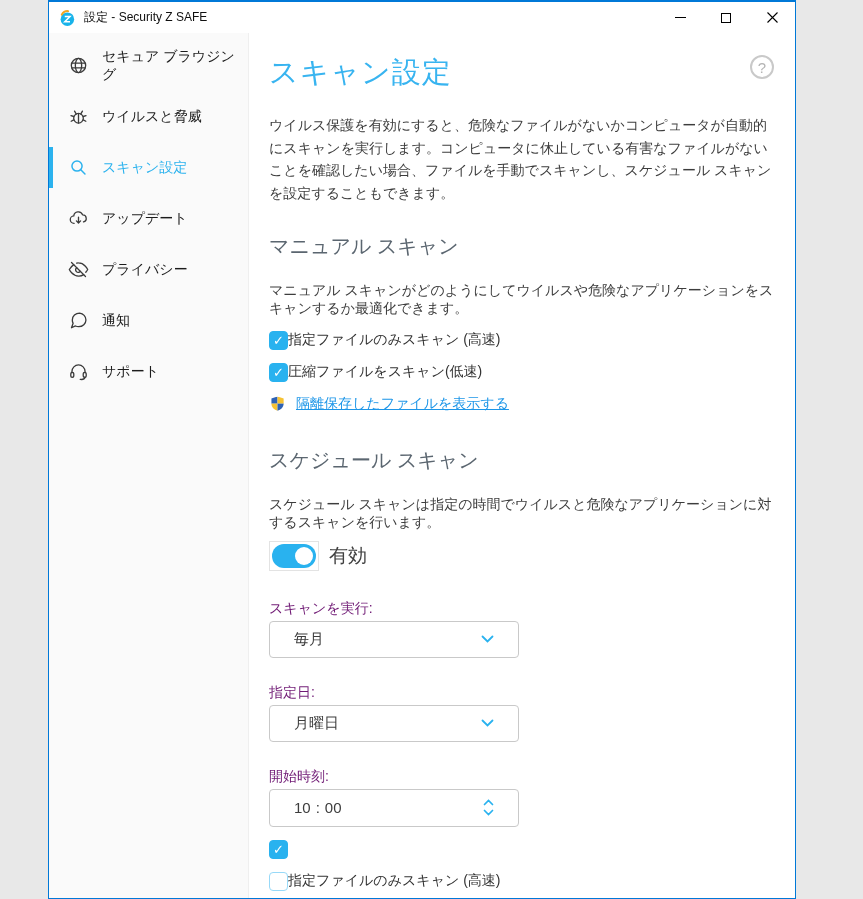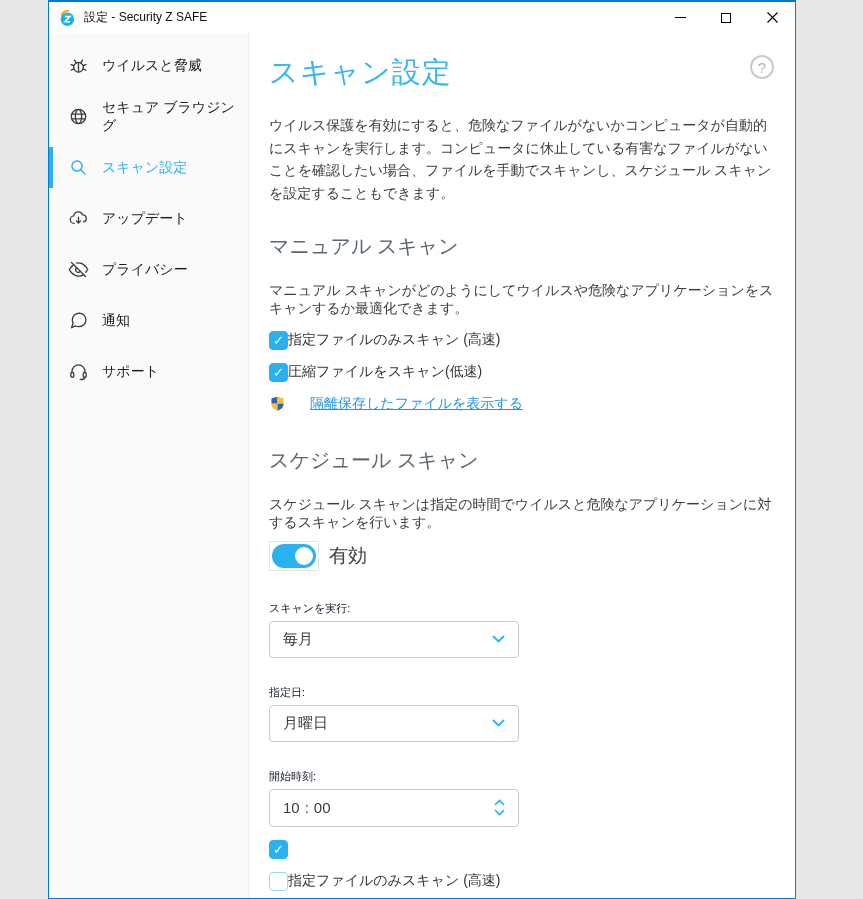--- a/index.html
+++ b/index.html
@@ -37,35 +37,35 @@
   .section-h.schedule { margin-top:34px; }
   .section-desc { margin-top:22px; font-size:14px; color:#3d3d3d; }
 
   .cb-row { margin-top:13px; display:flex; align-items:center; }
   .checkbox { width:19px; height:19px; border-radius:4px; border:1px solid #97d9f8; background:#fff;
     display:flex; align-items:center; justify-content:center; cursor:pointer; flex:0 0 auto; }
   .checkbox.checked { background:#29b2ef; border-color:#29b2ef; }
   .checkbox.checked::after { content:"✓"; color:#fff; font-size:13px; font-weight:bold; line-height:1; }
   .cb-label { font-size:14px; color:#333; }
 
-  .link-row { margin-top:13px; display:flex; align-items:center; gap:24px; }
+  .link-row { margin-top:13px; display:flex; align-items:center; gap:10px; }
   .q-link { color:#1d96e8; font-size:14px; text-decoration:underline; cursor:pointer; }
 
   .toggle-row { margin-top:9px; display:flex; align-items:center; gap:10px; }
   .toggle-box { border:1px solid #e3e3e3; background:#fff; padding:2px; display:inline-flex; cursor:pointer; }
   .toggle-track { width:44px; height:24px; border-radius:12px; background:#b5b5b5; position:relative; }
   .toggle-box.on .toggle-track { background:#29b2ef; }
   .toggle-knob { position:absolute; left:3px; top:3px; width:18px; height:18px; border-radius:50%; background:#fff; }
   .toggle-box.on .toggle-knob { left:auto; right:3px; }
   .toggle-label { font-size:19px; color:#404040; }
 
-  .field-label { margin-top:26px; font-size:11px; line-height:16px; color:#0f172a; }
+  .field-label { margin-top:26px; font-size:14px; line-height:16px; color:#701a75; }
   .field-label.first { margin-top:29px; }
   .select { margin-top:5px; width:250px; height:37px; border:1px solid #c9c9c9; border-radius:4px; background:#fff;
-    display:flex; align-items:center; justify-content:space-between; padding:0 13px; font-size:15px; color:#3d3d3d; cursor:pointer; }
+    display:flex; align-items:center; justify-content:space-between; padding:0 24px; font-size:15px; color:#3d3d3d; cursor:pointer; }
   .select.time { height:38px; }
   .chevron svg, .spin svg { display:block; }
   .spin { display:flex; flex-direction:column; gap:3px; align-items:center; }
   .spin-btn { cursor:pointer; display:block; line-height:0; }
   .time-sep { margin:0 5px; }
 </style>
 </head>
 <body>
 
 <div class="window">
@@ -92,36 +92,36 @@
         </svg>
       </button>
     </div>
   </div>
 
   <div class="body-row">
 
     <nav class="sidebar">
 
       <div class="side-item">
+        <svg viewBox="0 0 24 24" fill="none" stroke="currentColor" stroke-width="1.5">
+          <circle cx="12" cy="12" r="8.2"></circle>
+          <ellipse cx="12" cy="12" rx="3.6" ry="8.2"></ellipse>
+          <path d="M4.3 9.3 H19.7 M4.3 14.7 H19.7"></path>
+        </svg>
+        <span class="side-label">セキュア ブラウジング</span>
+      </div>
+
+      <div class="side-item">
         <svg viewBox="0 0 24 24" fill="none" stroke="currentColor" stroke-width="1.5" stroke-linecap="round">
           <circle cx="12" cy="14" r="5.5"></circle>
           <path d="M9.5 9.2 L7.5 5.8 M14.5 9.2 L16.5 5.8"></path>
           <path d="M6.6 12 L3.4 11 M6.6 15.8 L3.6 17.4 M17.4 12 L20.6 11 M17.4 15.8 L20.4 17.4"></path>
           <path d="M12 9 V19.5"></path>
         </svg>
         <span class="side-label">ウイルスと脅威</span>
-      </div>
-
-      <div class="side-item">
-        <svg viewBox="0 0 24 24" fill="none" stroke="currentColor" stroke-width="1.5">
-          <circle cx="12" cy="12" r="8.2"></circle>
-          <ellipse cx="12" cy="12" rx="3.6" ry="8.2"></ellipse>
-          <path d="M4.3 9.3 H19.7 M4.3 14.7 H19.7"></path>
-        </svg>
-        <span class="side-label">セキュア ブラウジング</span>
       </div>
 
       <div class="side-item selected">
         <svg viewBox="0 0 24 24" fill="none" stroke="currentColor" stroke-width="1.7" stroke-linecap="round">
           <circle cx="10.3" cy="10.3" r="5.8"></circle>
           <path d="M14.6 14.6 L19.4 19.4"></path>
         </svg>
         <span class="side-label">スキャン設定</span>
       </div>
 

